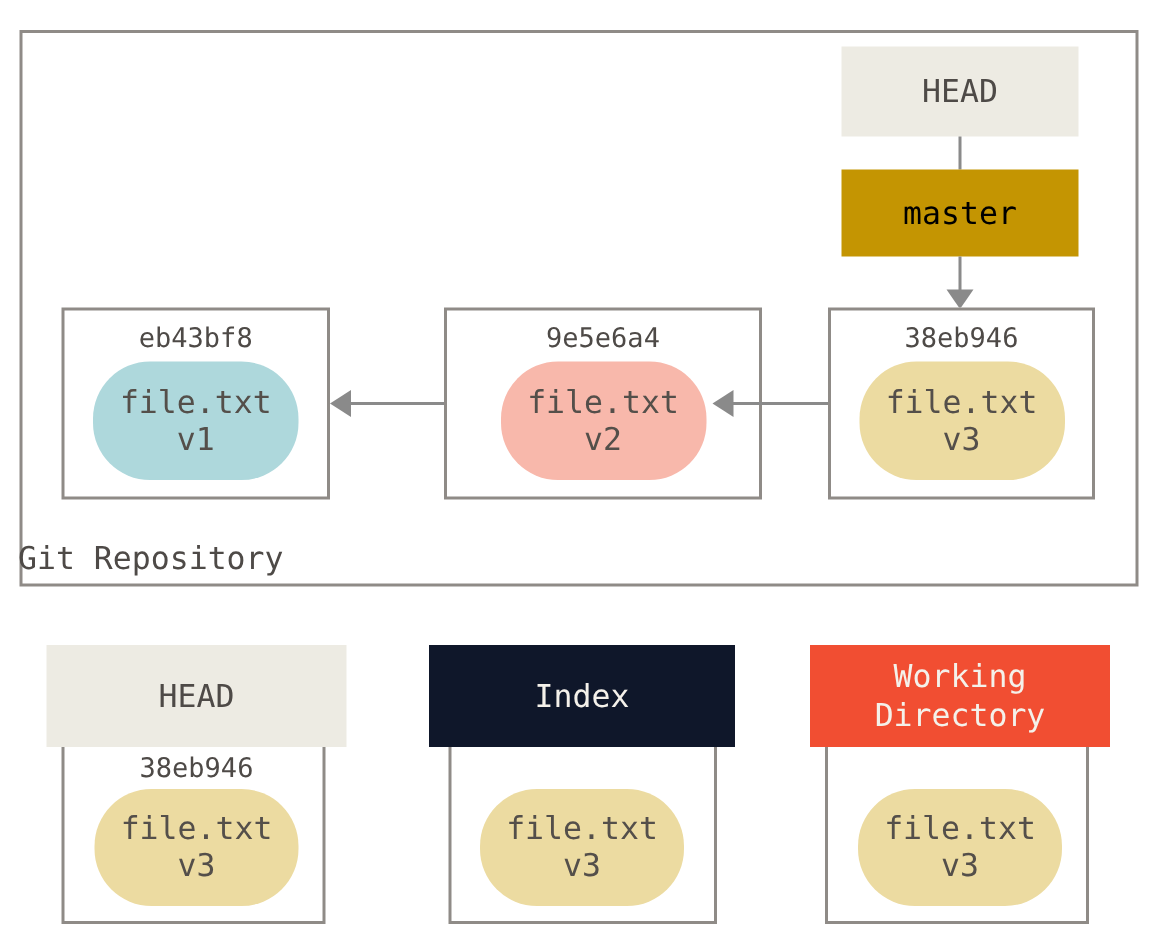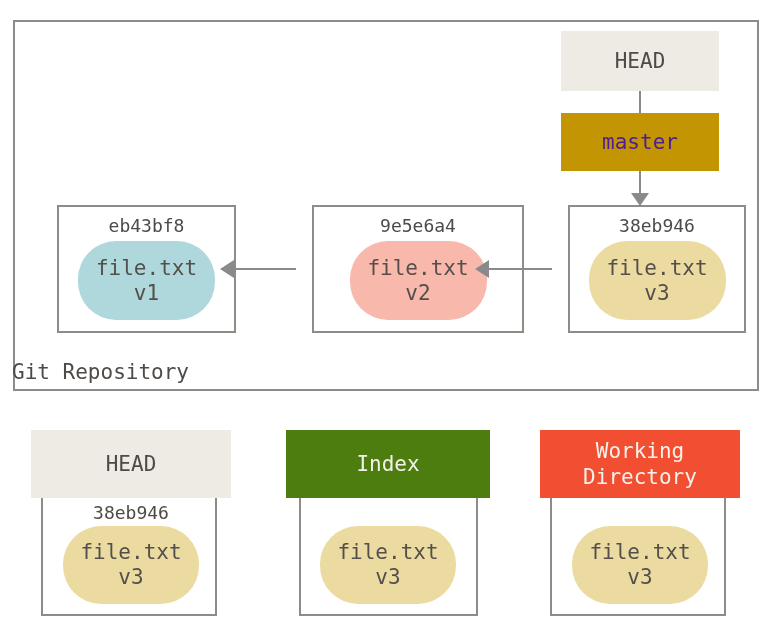--- a/index.html
+++ b/index.html
@@ -50,21 +50,21 @@
     border-top: 9px solid transparent;
     border-bottom: 9px solid transparent;
     border-right: 14px solid #8a8a8a;
   }
   .arrowhead-c2-c1 { left: 220px; top: 260px; }
   .arrowline-c2-c1 { left: 233px; top: 268px; width: 63px; }
   .arrowhead-c3-c2 { left: 475px; top: 260px; }
   .arrowline-c3-c2 { left: 488px; top: 268px; width: 64px; }
 
   
-  .commit-box { top: 205px; height: 128px; text-align: center; margin-left: 16px; }
+  .commit-box { top: 205px; height: 128px; text-align: center; }
   .commit-1 { left: 41px;  width: 179px; }
   .commit-2 { left: 296px; width: 212px; }
   .commit-3 { left: 552px; width: 178px; }
   .commit-hash { margin-top: 8px; font-size: 18px; color: #4e4a47; }
   .pill {
     width: 137px; height: 79px; border-radius: 38px;
     margin: 5px auto 0 auto;
     display: flex; flex-direction: column;
     align-items: center; justify-content: center;
     color: #544f4a; font-size: 21px; line-height: 25px;
@@ -108,21 +108,21 @@
 
   <div class="abs bordered repo-box"></div>
   <div class="abs repo-label">Git Repository</div>
 
   <div class="abs ref-box head-top-box" style="background: rgb(237, 235, 227);">
     <span>HEAD</span>
   </div>
 
   <div class="abs vline line-head-master"></div>
 
-  <div class="abs ref-box master-box" style="background: rgb(196, 149, 2); color: #4c1d95;">
+  <div class="abs ref-box master-box" style="background: rgb(196, 149, 2); color: #000000;">
     <span>master</span>
   </div>
 
   <div class="abs vline line-master-commit"></div>
   <div class="abs arrowhead-down"></div>
 
   <div class="abs bordered commit-box commit-1">
     <div class="commit-hash">eb43bf8</div>
     <div class="pill" style="background: rgb(174, 216, 220);">
       <div>file.txt</div>
@@ -159,21 +159,21 @@
     </div>
     <div class="area-hash">38eb946</div>
     <div class="area-pill" style="background: rgb(236, 219, 161);">
       <div>file.txt</div>
       <div>v3</div>
     </div>
   </div>
 
   <div class="abs area area-index">
     <div class="area-body"></div>
-    <div class="area-header" style="background: #4d7c0f; color: rgb(244, 241, 234);">
+    <div class="area-header" style="background: #0f172a; color: rgb(244, 241, 234);">
       <span>Index</span>
     </div>
     <div class="area-pill" style="background: rgb(236, 219, 161);">
       <div>file.txt</div>
       <div>v3</div>
     </div>
   </div>
 
   <div class="abs area area-workdir">
     <div class="area-body"></div>

